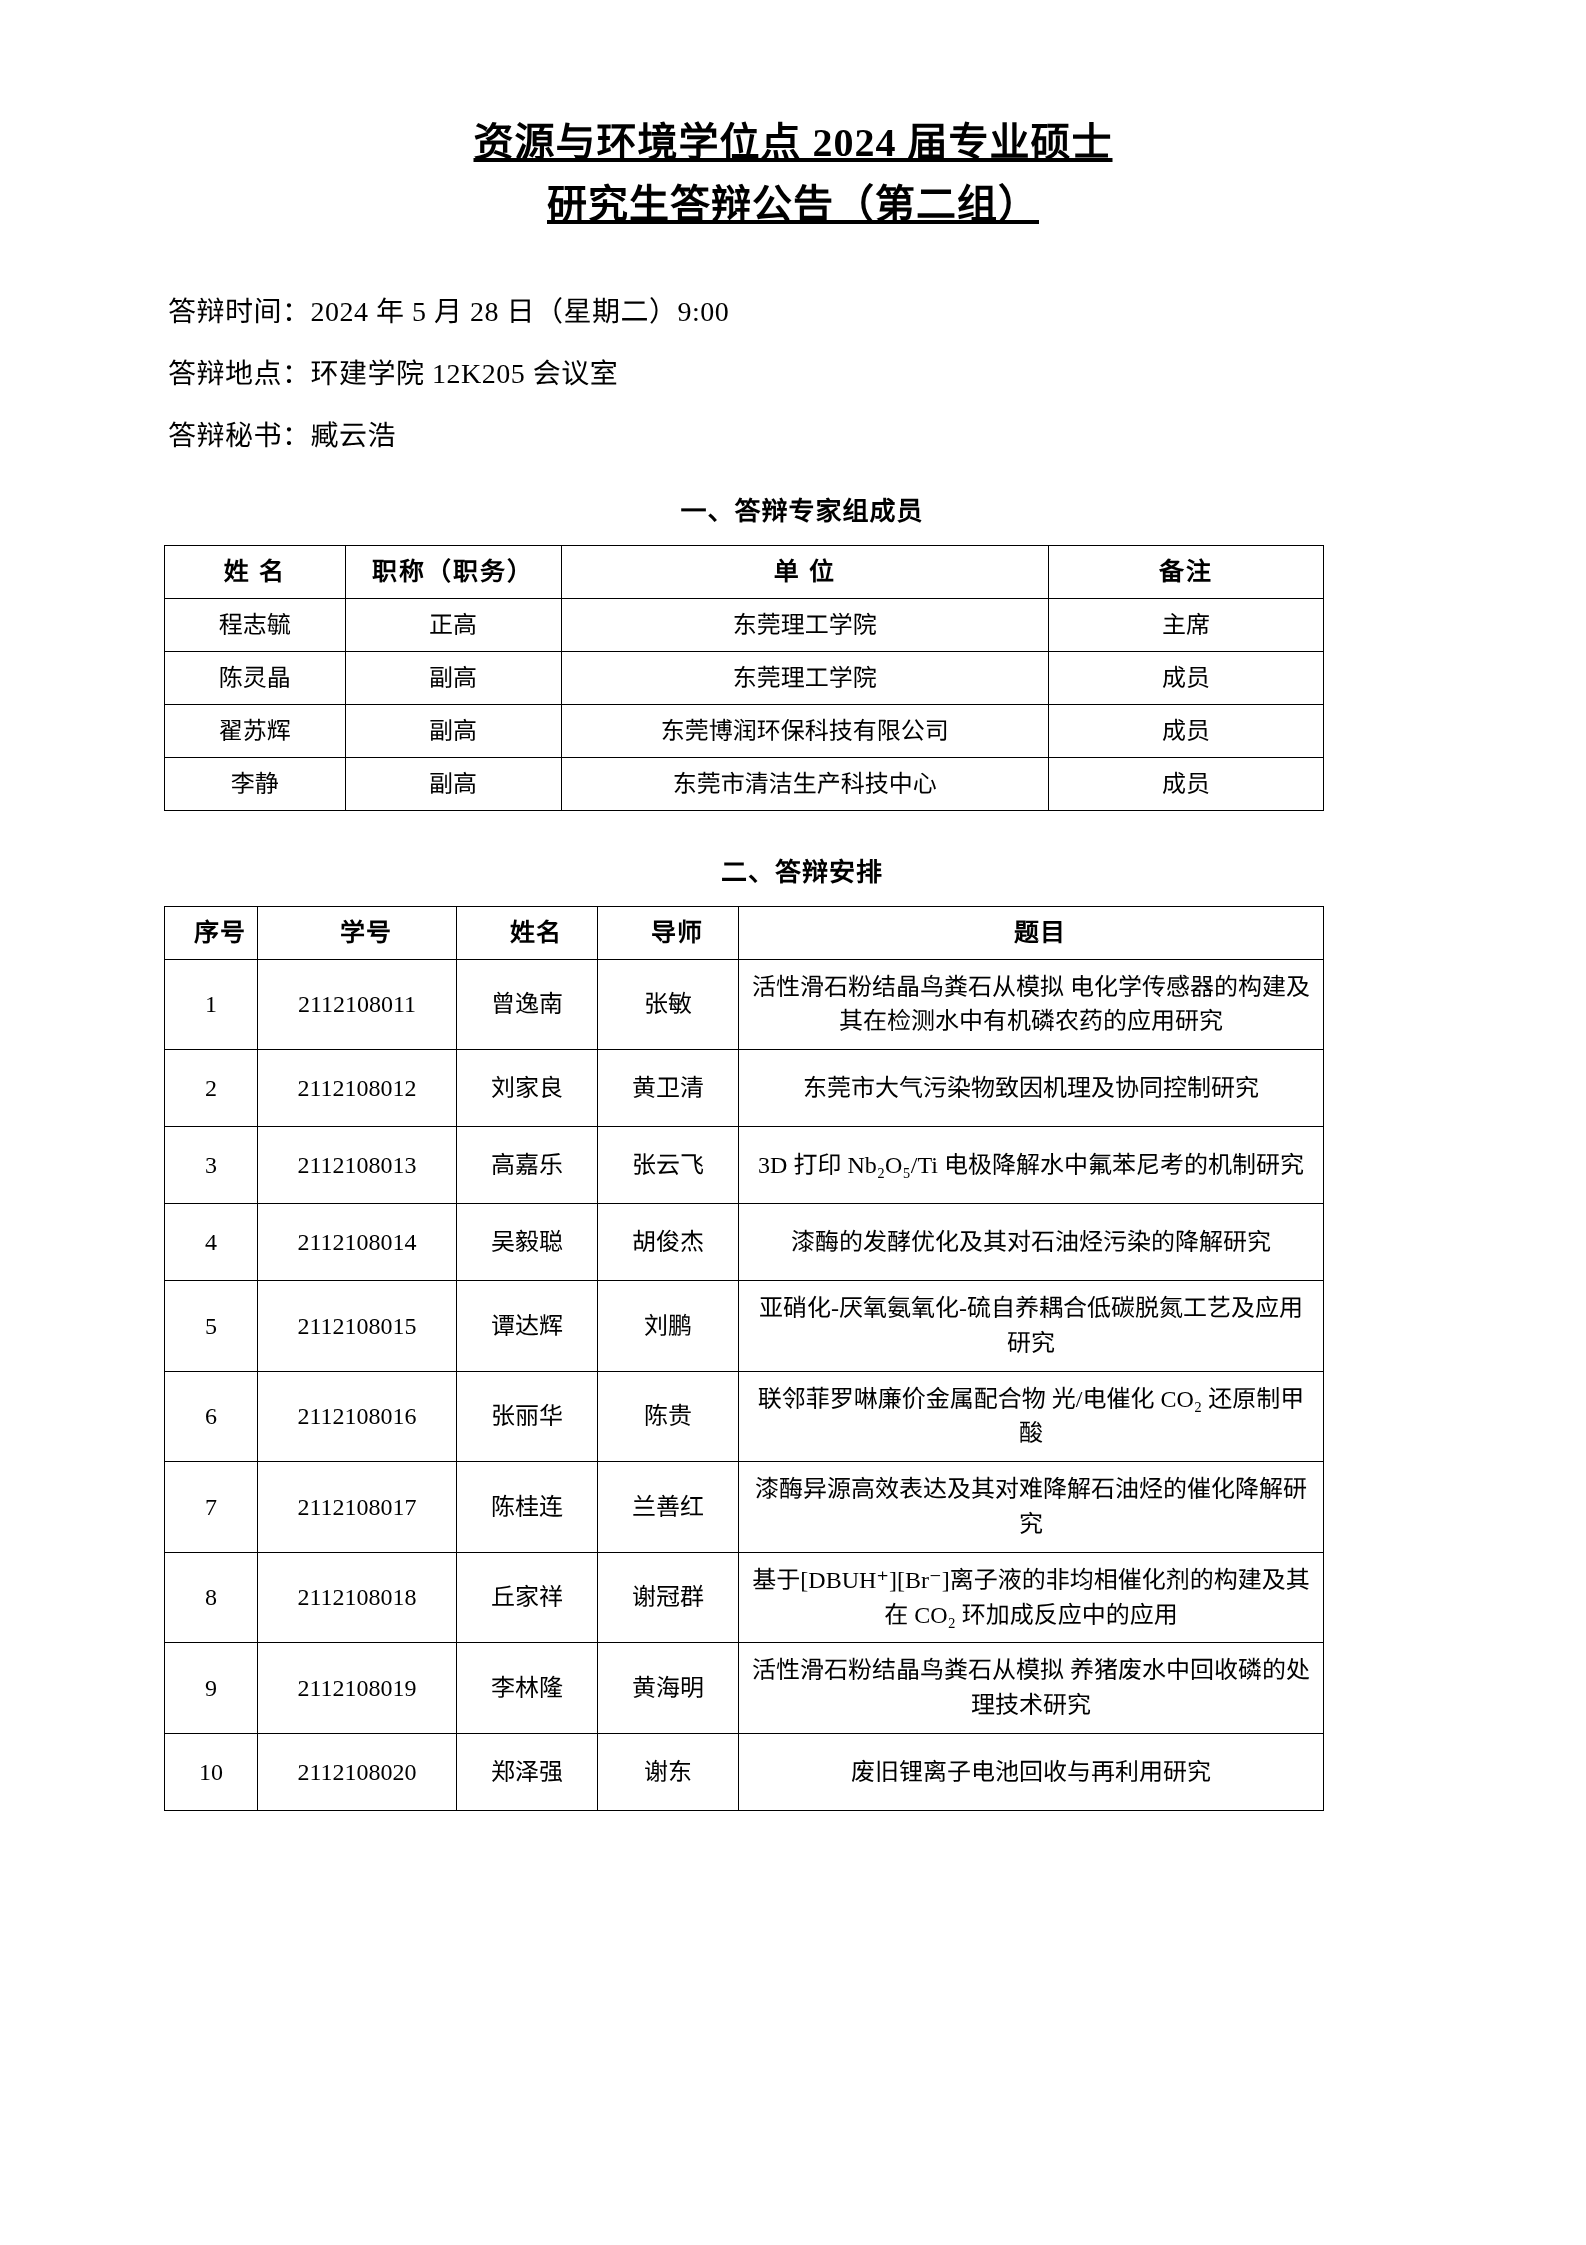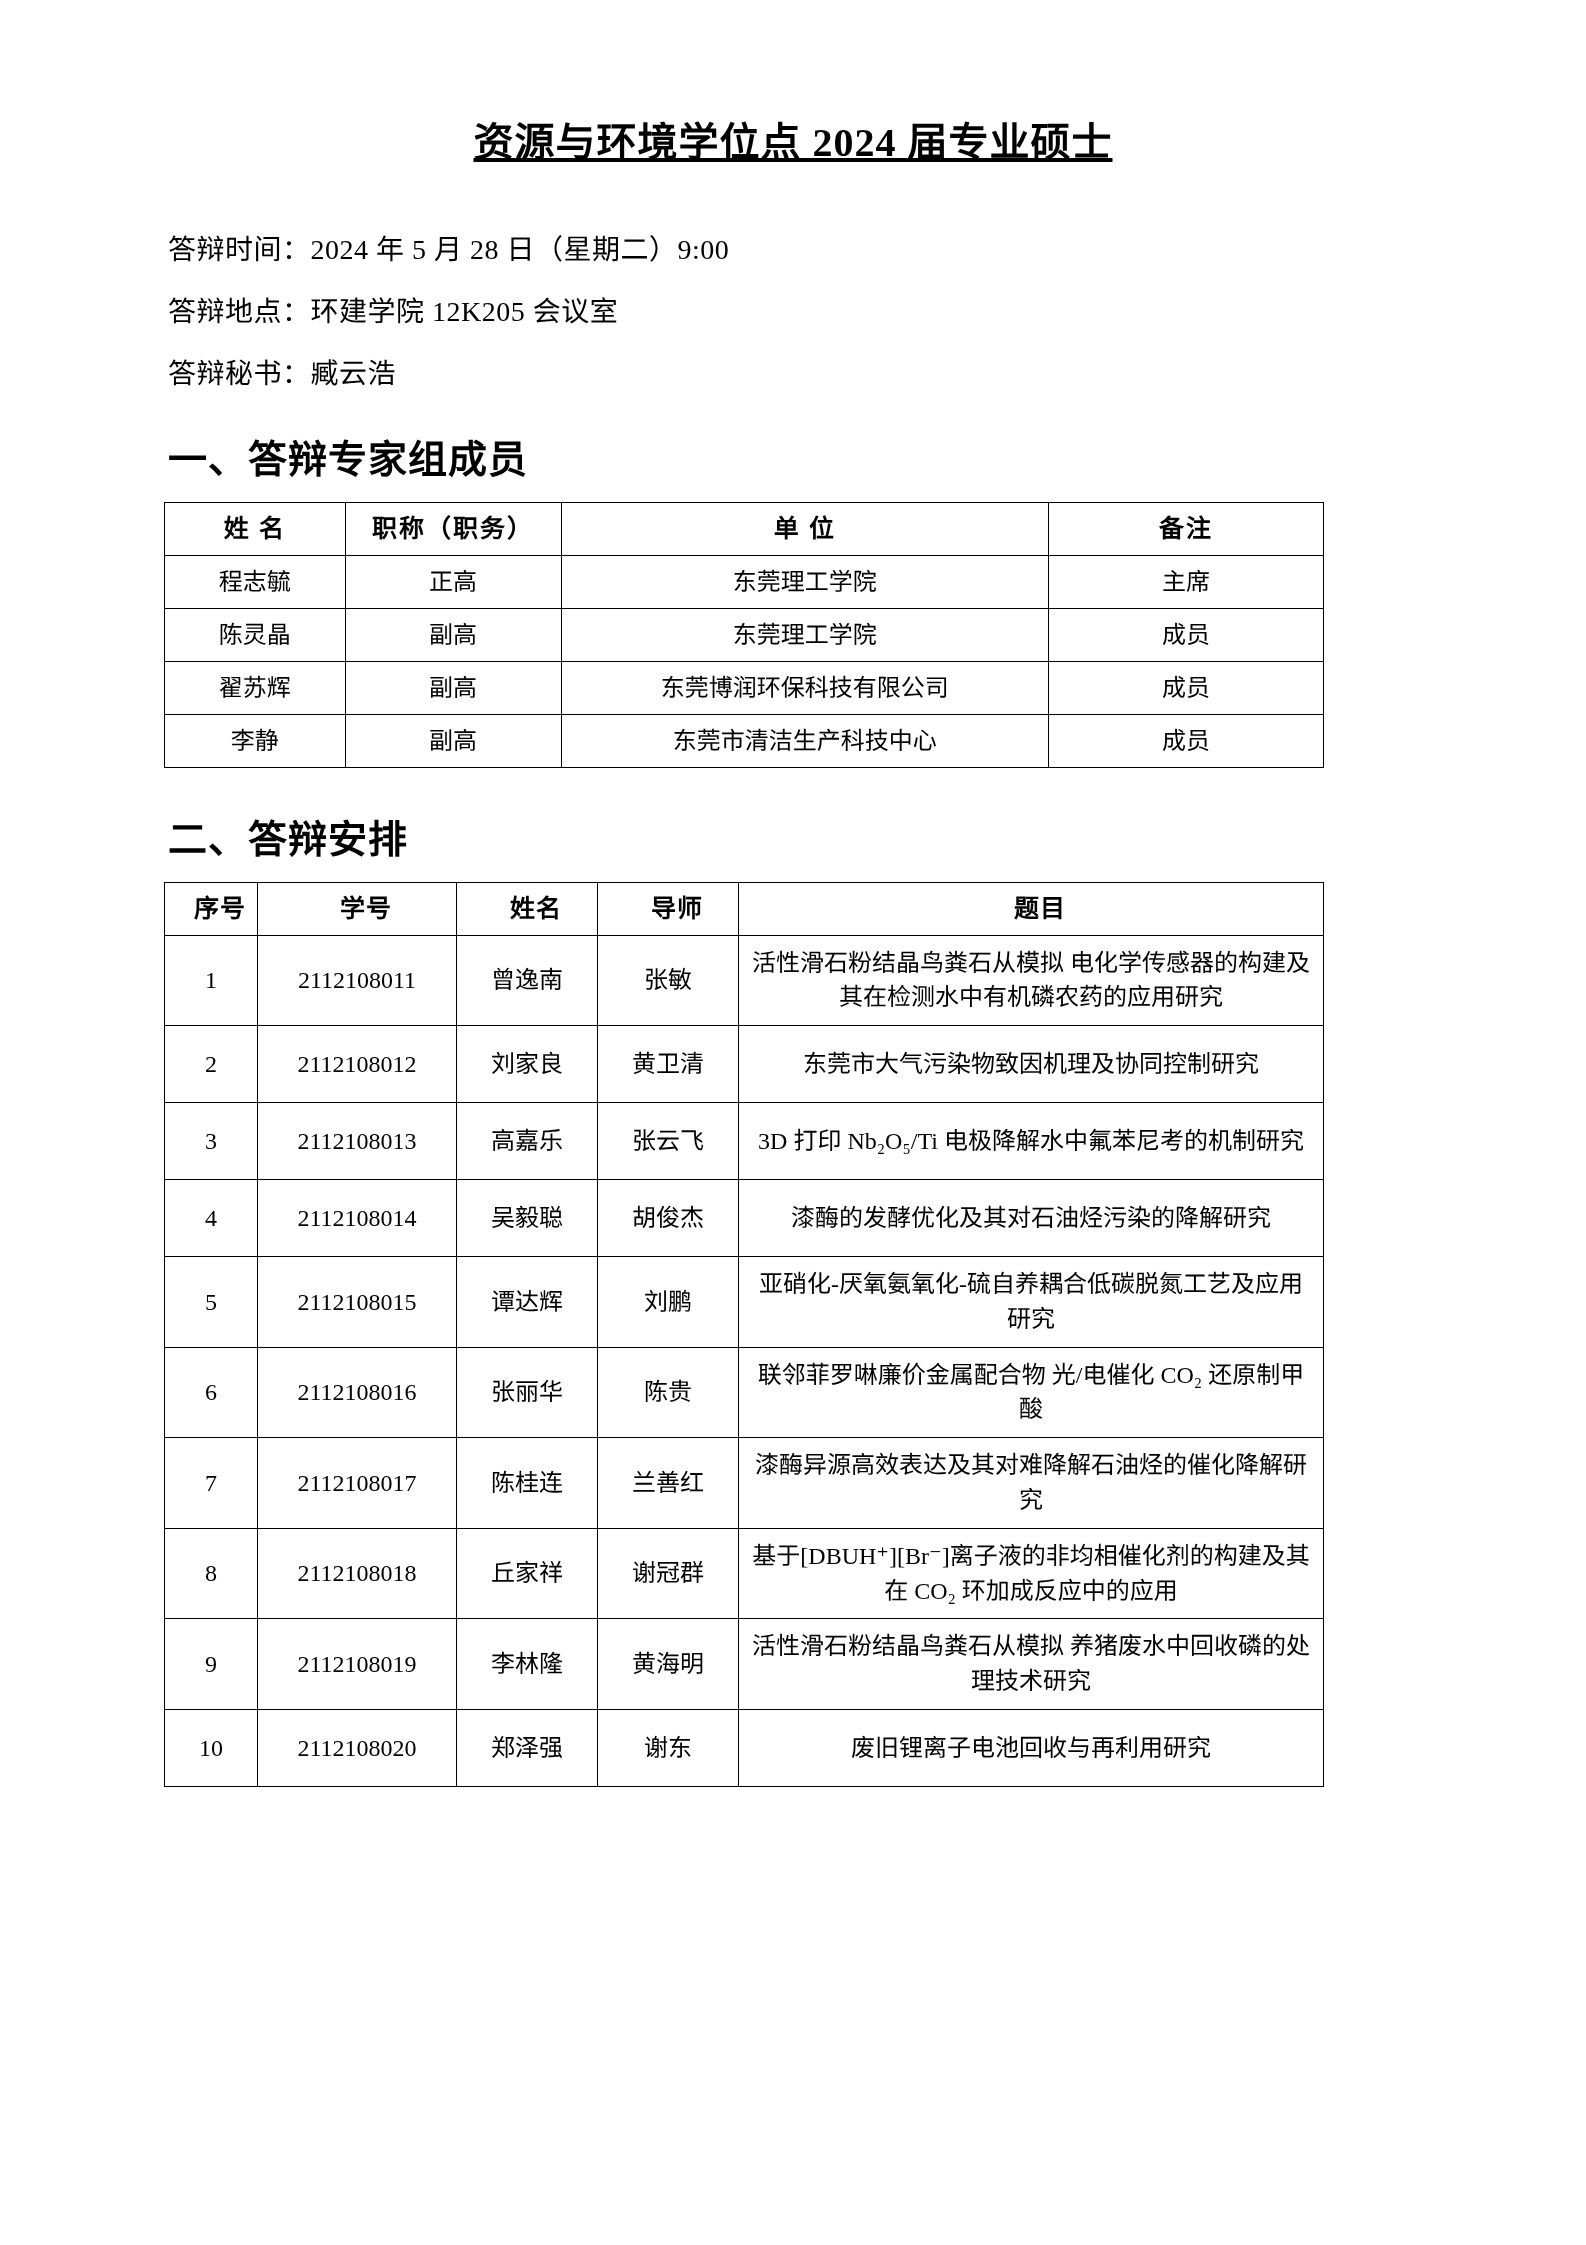--- a/index.html
+++ b/index.html
@@ -39,24 +39,25 @@
   .meta-line {
     font-size: 28px;
     line-height: 1.0;
     margin-bottom: 34px;
     letter-spacing: 0.5px;
   }
   .meta-line:last-child {
     margin-bottom: 0;
   }
   .section-heading {
-    font-size: 39px;
+    font-size: 26px;
     font-weight: bold;
     margin: 40px 0 18px 18px;
     letter-spacing: 1px;
+    text-align: center;
   }
   table {
     border-collapse: collapse;
     width: 1160px;
     margin-left: 14px;
     table-layout: fixed;
   }
   table td, table th {
     border: 1px solid #000000;
     padding: 9px 6px;
@@ -98,20 +99,21 @@
   .e-unit { width: 400px; }
   .e-note { width: 220px; }
 </style>
 </head>
 <body>
 
 <div class="page">
 
   <h1 class="doc-title">
     <span class="line">资源与环境学位点 2024 届专业硕士</span>
+    <span class="line">研究生答辩公告（第二组）</span>
   </h1>
 
   <div class="meta-block">
     <div class="meta-line">答辩时间：2024 年 5 月 28 日（星期二）9:00</div>
     <div class="meta-line">答辩地点：环建学院 12K205 会议室</div>
     <div class="meta-line">答辩秘书：臧云浩</div>
   </div>
 
   <div class="section-heading">一、答辩专家组成员</div>
 

